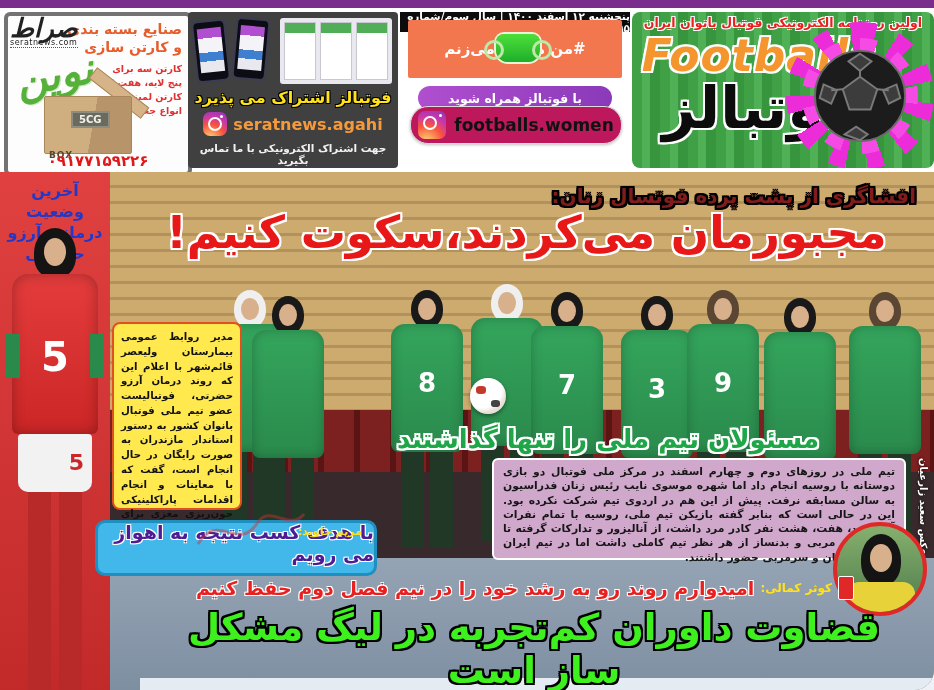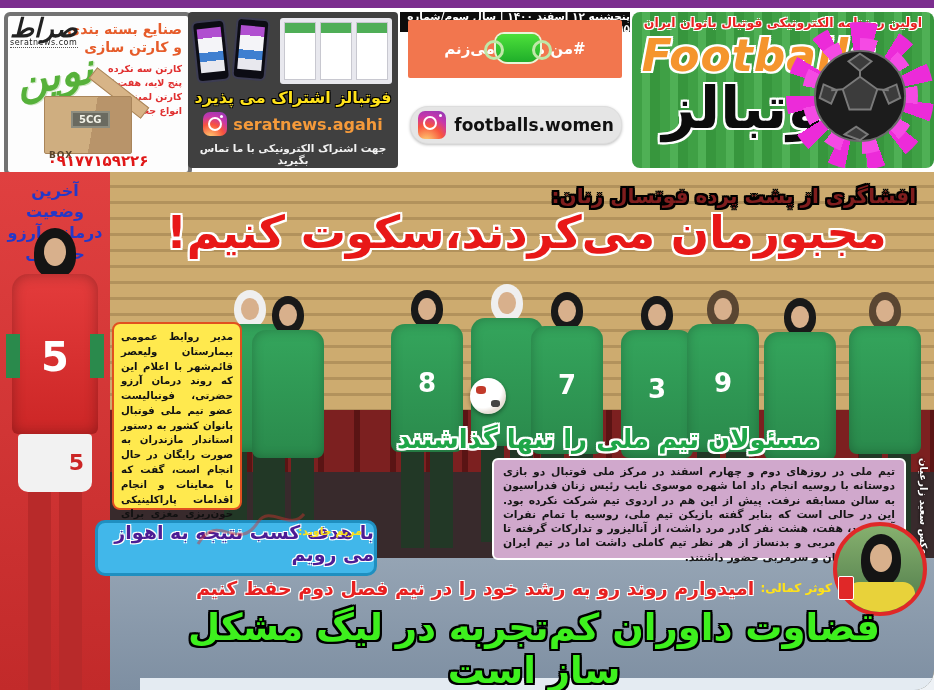--- a/index.html
+++ b/index.html
@@ -78,21 +78,21 @@
   .mask-banner .txt{color:#fff;font-weight:bold;font-size:15px;z-index:1;}
   .mask-icon{position:absolute;left:88px;top:14px;width:44px;height:28px;z-index:2;
              background:linear-gradient(180deg,#4de03a,#1fae2a);border-radius:8px 8px 12px 12px;
              box-shadow:0 0 0 2px #e8f6d8;}
   .mask-icon::before,.mask-icon::after{content:"";position:absolute;top:6px;width:14px;height:14px;
              border:3px solid #bfe8a8;border-radius:50%;}
   .mask-icon::before{left:-12px;} .mask-icon::after{right:-12px;}
   .follow-pill{left:18px;top:74px;width:194px;height:24px;border-radius:13px;
                background:linear-gradient(90deg,#b04fd0,#8a3ab9);display:flex;align-items:center;
                justify-content:center;color:#fff;font-weight:bold;font-size:12.5px;position:absolute;z-index:1;}
-  .handle-pill{left:10px;top:94px;width:210px;height:36px;border-radius:18px;background:#e5e5e5;
+  .handle-pill{left:10px;top:94px;width:210px;height:36px;border-radius:18px;background:#be185d;
                border:1px solid #ddd;display:flex;align-items:center;justify-content:center;gap:8px;
                position:absolute;z-index:2;box-shadow:0 1px 3px rgba(0,0,0,.25);}
   .handle-pill .txt{color:#111;font-weight:bold;font-size:17px;}
   .handle-pill .insta{width:28px;height:28px;}
   .date-bar{left:0;top:136px;width:230px;height:20px;background:#0c0c0c;color:#fff;
             display:flex;align-items:center;justify-content:center;font-size:10.5px;font-weight:bold;}
 
   
   .masthead{left:632px;top:12px;width:302px;height:156px;border-radius:8px;overflow:hidden;
             background:repeating-linear-gradient(90deg,#3fa045 0 10px,#4fb055 10px 18px,#37963d 18px 28px);}
@@ -216,21 +216,21 @@
     <div class="abs serat">
       <div class="calli">صراط</div>
       <div class="site">seratnews.com</div>
     </div>
     <div class="abs carton-title" dir="rtl">
       <div>صنایع بسته بندی</div>
       <div>و کارتن سازی</div>
     </div>
     <div class="abs carton-brand">نوین</div>
     <div class="abs carton-feats" dir="rtl">
-      <div>کارتن سه نکرده</div>
+      <div>کارتن سه برای</div>
       <div>پنج لایه، هفت لایه</div>
       <div>کارتن لمینتی</div>
       <div>انواع جعبه</div>
     </div>
     <div class="abs carton-box">
       <div class="lid"></div>
       <div class="base">
         <span class="boxlbl">BOX</span>
         <span class="badge">5CG</span>
       </div>
@@ -258,20 +258,21 @@
       <span class="txt">seratnews.agahi</span>
     </div>
     <div class="abs sub-note" dir="rtl">جهت اشتراک الکترونیکی با ما تماس بگیرید</div>
   </div>
 
   <div class="abs col-center">
     <div class="mask-banner">
       <span class="txt" dir="rtl">#من ماسک می‌زنم</span>
       <span class="mask-icon"></span>
     </div>
+    <div class="follow-pill" dir="rtl">با فوتبالز همراه شوید</div>
     <div class="handle-pill">
       <span class="insta"></span>
       <span class="txt">footballs.women</span>
     </div>
     <div class="date-bar" dir="rtl">پنجشنبه ۱۲ اسفند ۱۴۰۰ | سال سوم/شماره ۵۹۵</div>
   </div>
 
   <div class="abs masthead">
     <div class="abs tagline ow1" dir="rtl">اولین روزنامه الکترونیکی فوتبال بانوان ایران</div>
     <div class="abs logo-en ow">Footballs</div>

